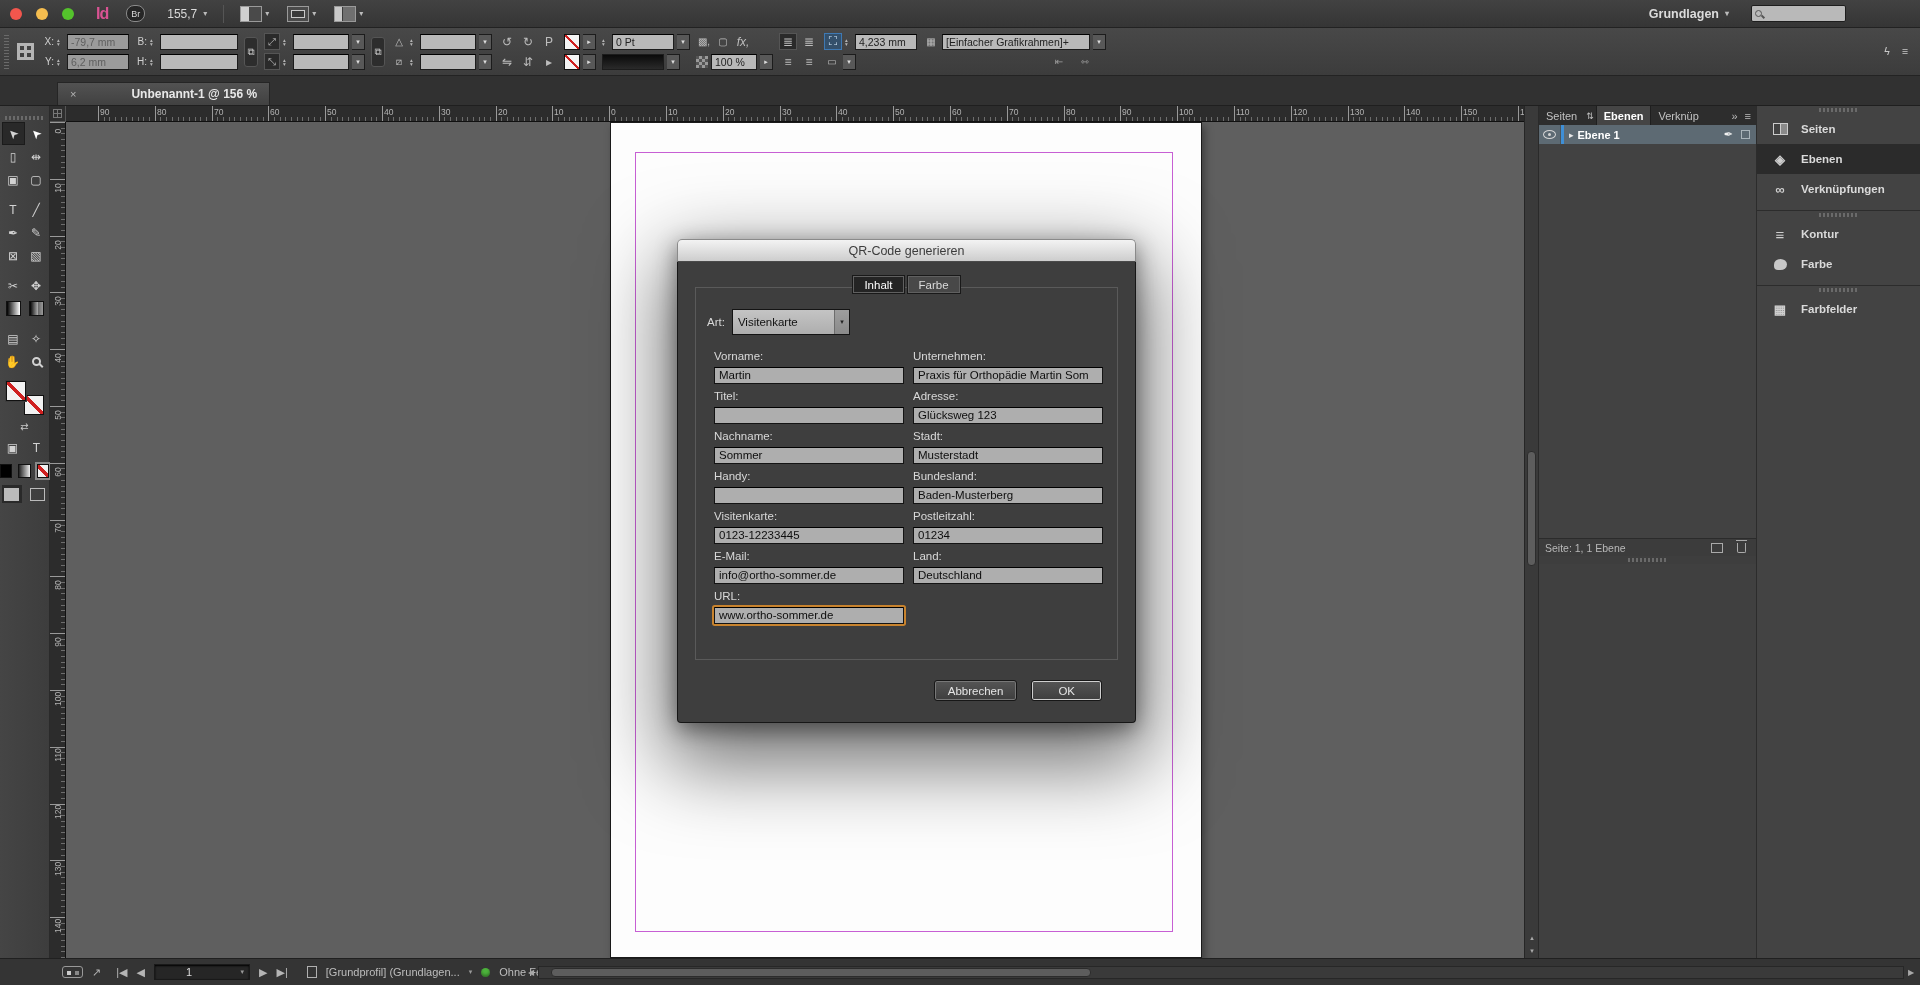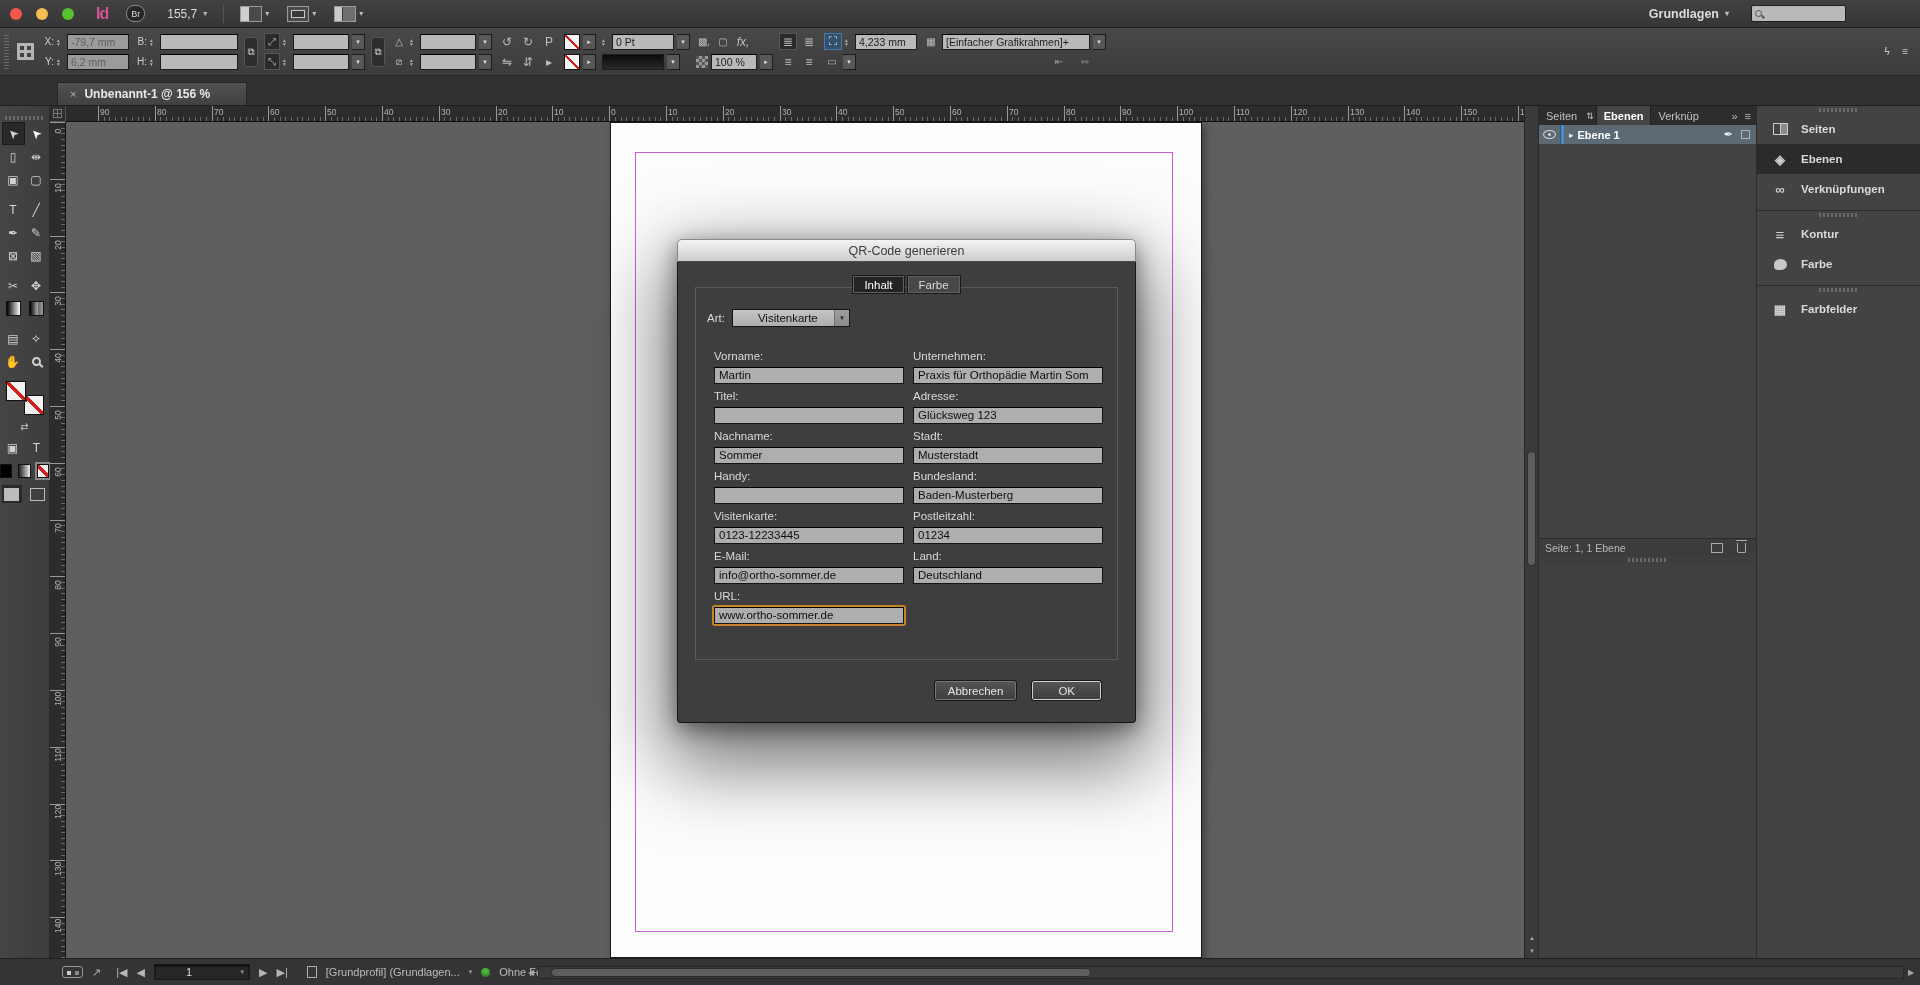--- a/index.html
+++ b/index.html
@@ -49,21 +49,21 @@
   .stroke-style { width:62px; height:16px; border:1px solid #1c1c1c; background:linear-gradient(#0a0a0a,#2a2a2a); }
   .checker { width:12px; height:12px; background:
       linear-gradient(45deg,#999 25%,transparent 25%,transparent 75%,#999 75%),
       linear-gradient(45deg,#999 25%,#555 25%,#555 75%,#999 75%); background-size:6px 6px; background-position:0 0,3px 3px; }
   #cb-right { margin-left:auto; display:flex; gap:12px; padding-right:8px; color:#c9c9c9; }
 
   
   #tabbar { position:absolute; left:0; top:76px; width:1920px; height:30px; background:#313131; border-bottom:1px solid #1f1f1f; }
   #doctab { position:absolute; left:57px; bottom:0; height:23px; min-width:190px; background:linear-gradient(#525252,#414141); border:1px solid #252525; border-bottom:none; display:flex; align-items:center; gap:8px; padding:0 12px; }
   #doctab .x { color:#b5b5b5; font-size:11px; }
-  #doctab .t { color:#e8e8e8; font-size:12px; font-weight:bold; }
+  #doctab .t { color:#e8e8e8; font-size:12px; font-weight:bold;margin-left:47px; }
 
   
   #toolbar { position:absolute; left:0; top:106px; width:50px; height:852px; background:linear-gradient(90deg,#454545,#3d3d3d); border-right:1px solid #2a2a2a; padding-top:8px; }
   .tool-grid { display:grid; grid-template-columns:23px 23px; justify-content:center; }
   .tool { width:23px; height:23px; display:flex; align-items:center; justify-content:center; color:#d2d2d2; font-size:12px; }
   .tool.active { background:#292929; box-shadow:inset 0 0 0 1px #1b1b1b; }
   .tool .rot { transform:rotate(-135deg); display:inline-block; }
   .tsep { height:7px; }
   .gradsw { width:15px; height:15px; border:1px solid #111; background:linear-gradient(90deg,#000,#fff); }
   .gradsw.feather { background:linear-gradient(90deg,#000,#aaa 60%,#666 60%,#999); }
@@ -110,21 +110,21 @@
   #dialog { position:absolute; left:677px; top:239px; width:459px; height:484px; border-radius:5px; box-shadow:0 30px 80px 12px rgba(0,0,0,.55), 0 6px 22px rgba(0,0,0,.45); }
   #dlg-title { height:23px; border-radius:5px 5px 0 0; background:linear-gradient(#f3f3f3,#cdcdcd); border:1px solid #8a8a8a; border-bottom:1px solid #4a4a4a; color:#3c3c3c; font-size:12.5px; display:flex; align-items:center; justify-content:center; }
   #dlg-body { position:absolute; left:0; top:23px; right:0; bottom:0; background:#3e3e3e; border:1px solid #161616; border-top:none; border-radius:0 0 4px 4px; }
   #dlg-groupbox { position:absolute; left:17px; right:17px; top:25px; height:373px; border:1px solid #5a5a5a; }
   #dlg-tabs { position:absolute; left:0; right:0; top:13px; display:flex; justify-content:center; gap:2px; z-index:2; }
   .dtab { height:19px; padding:0 11px; font-size:11.5px; display:flex; align-items:center; border:1px solid #191919; }
   .dtab.active { background:#242424; color:#fff; box-shadow:inset 0 0 0 1px #606060; }
   .dtab.inactive { background:#484848; color:#dadada; box-shadow:inset 0 0 0 1px #606060; }
   #art-row { position:absolute; left:29px; top:47px; display:flex; align-items:center; gap:7px; z-index:2; }
   .dlabel { color:#d8d8d8; font-size:11.5px; }
-  .dd { height:18px; background:linear-gradient(#c4c4c4,#aeaeae); border:1px solid #141414; display:flex; align-items:center; color:#111; font-size:11.5px;padding-left:20px; }
+  .dd { height:26px; background:linear-gradient(#c4c4c4,#aeaeae); border:1px solid #141414; display:flex; align-items:center; color:#111; font-size:11.5px; }
   .dd .val { padding:0 5px; flex:1; }
   .dd .arrow { width:15px; height:100%; border-left:1px solid #6d6d6d; background:linear-gradient(#9e9e9e,#8a8a8a); color:#222; font-size:7px; display:flex; align-items:center; justify-content:center; }
   .fcol { position:absolute; top:88px; width:190px; }
   .fblock { height:40px; }
   .fblock label { display:block; color:#d8d8d8; font-size:11.5px; height:15px; }
   .fblock input { width:100%; height:17px; background:#aeaeae; border:1px solid #141414; border-top-color:#000; font-family:"Liberation Sans",sans-serif; font-size:11.5px; color:#0e0e0e; padding:0 4px; outline:none; }
   .fblock input.focused { box-shadow:0 0 0 2px #c8832e; border-radius:1px; }
   #dlg-buttons { position:absolute; top:418px; right:33px; display:flex; gap:14px; }
   .dbtn { height:21px; border-radius:3px; border:1px solid #171717; background:linear-gradient(#555,#3e3e3e); color:#e5e5e5; font-size:11.5px; padding:0 13px; display:flex; align-items:center; box-shadow:inset 0 0 0 1px #787878; }
   .dbtn.default { box-shadow:inset 0 0 0 1px #cfcfcf; padding:0 26px; }

